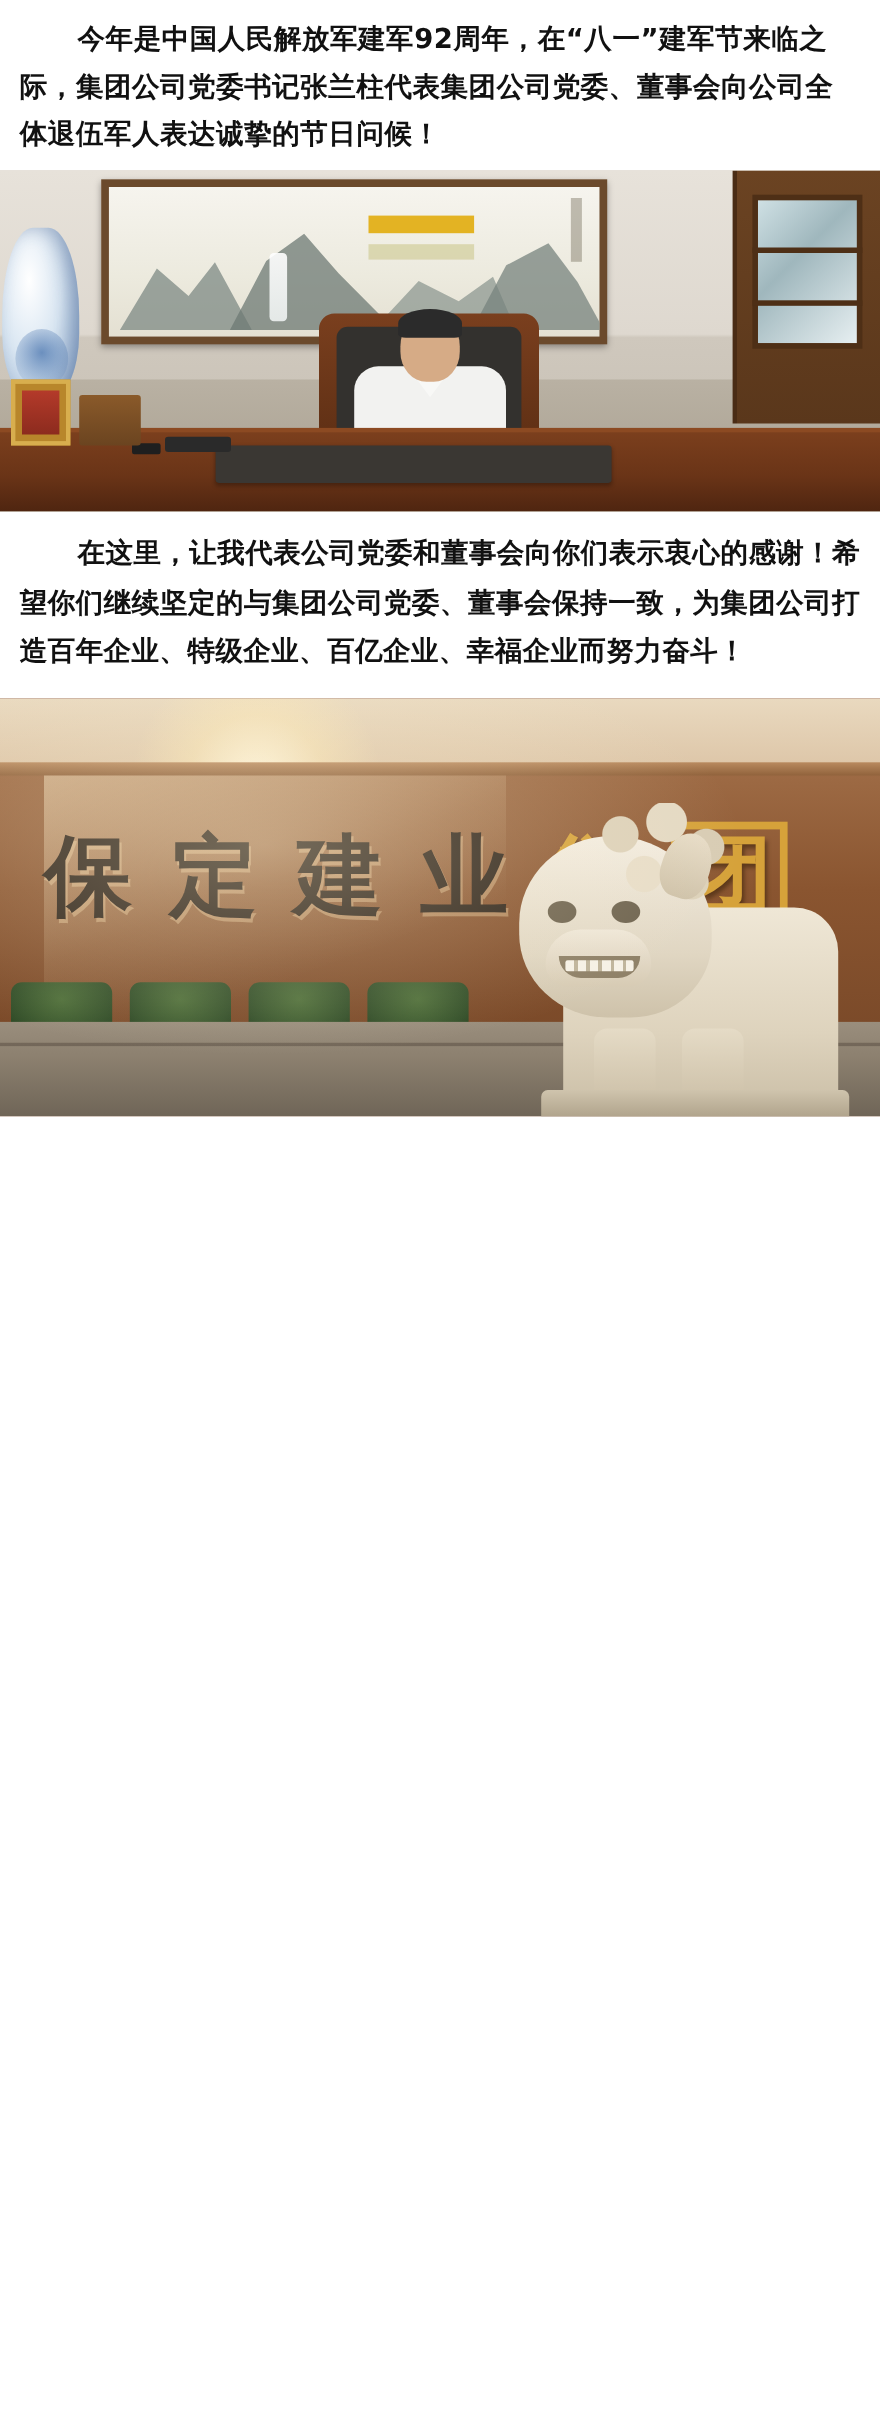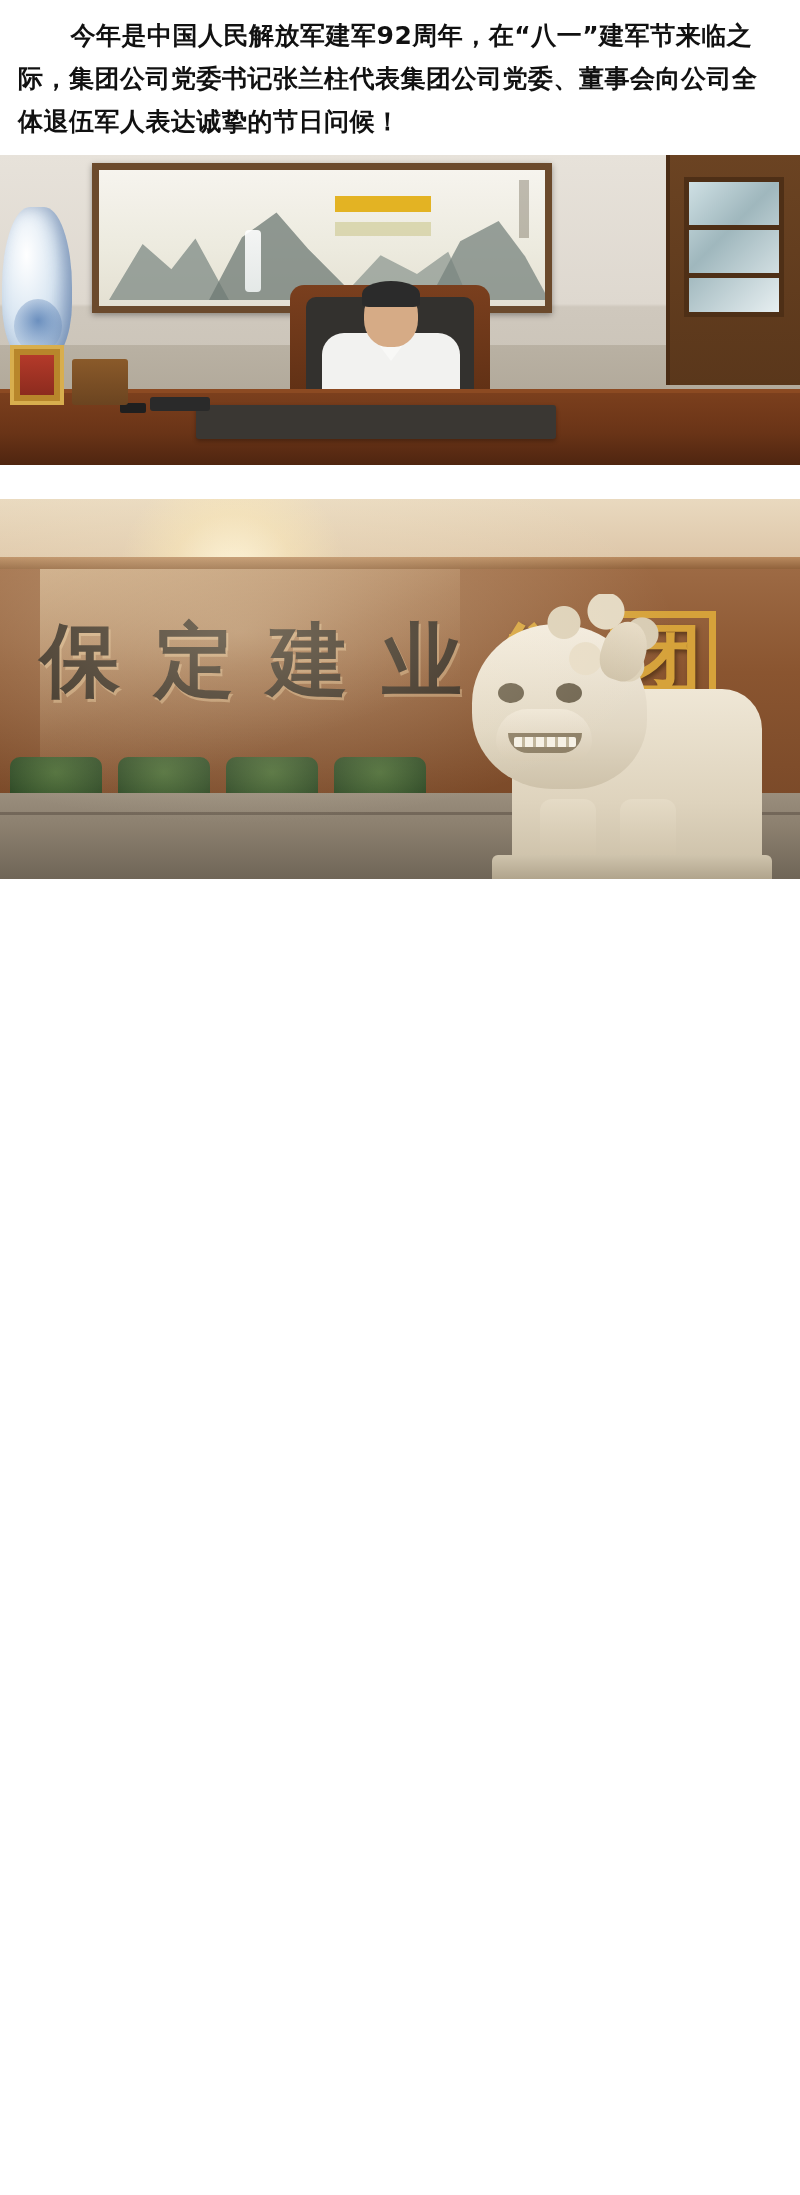--- a/index.html
+++ b/index.html
@@ -506,20 +506,21 @@
     <div class="desk-pad"></div>
     <div class="desk-items"></div>
     <div class="desk-items2"></div>
     <div class="small-ornament"></div>
     <div class="frame-photo">
       <div class="frame-photo-inner"></div>
     </div>
   </figure>
 
   <section class="body-block">
+    <p class="body-para">在这里，让我代表公司党委和董事会向你们表示衷心的感谢！希望你们继续坚定的与集团公司党委、董事会保持一致，为集团公司打造百年企业、特级企业、百亿企业、幸福企业而努力奋斗！</p>
   </section>
 
   <figure class="photo-wall" style="margin:0;">
     <div class="wall-sky"></div>
     <div class="wall-sun"></div>
     <div class="wall-cap"></div>
     <div class="wall-main"></div>
     <div class="wall-sheen"></div>
 
     <div class="wall-chars">

